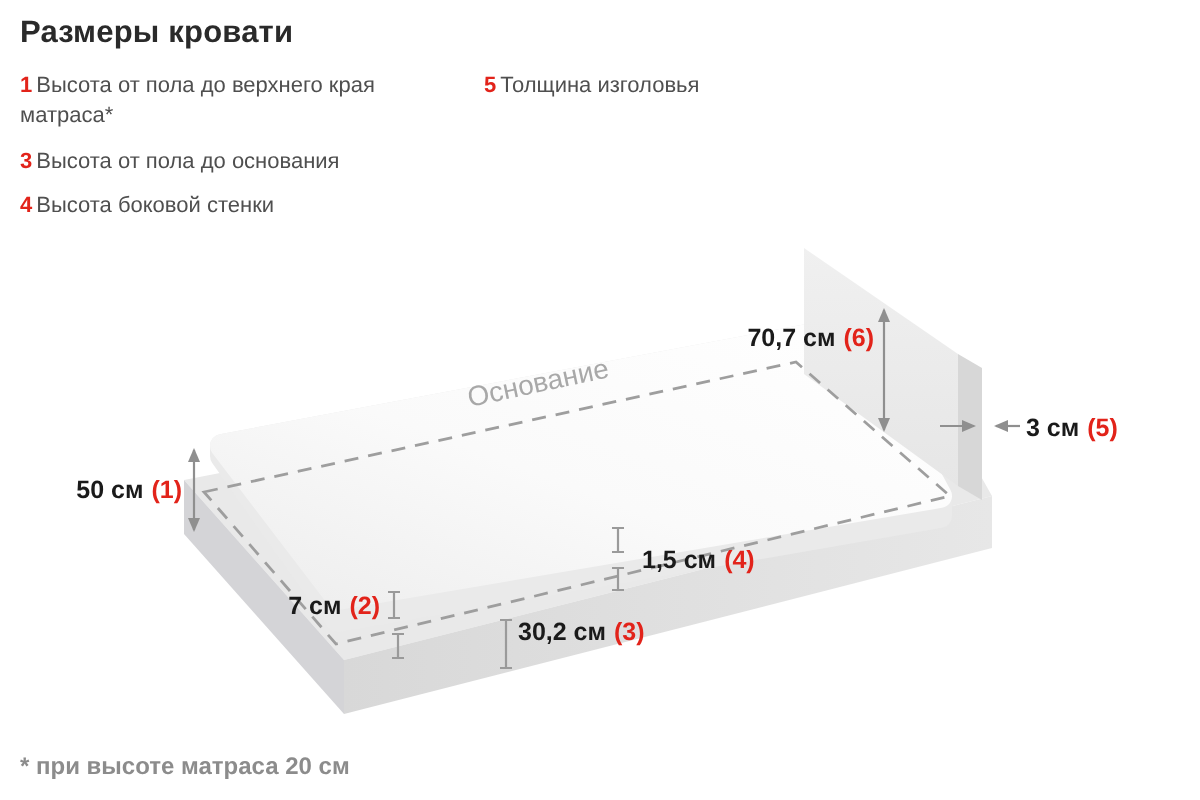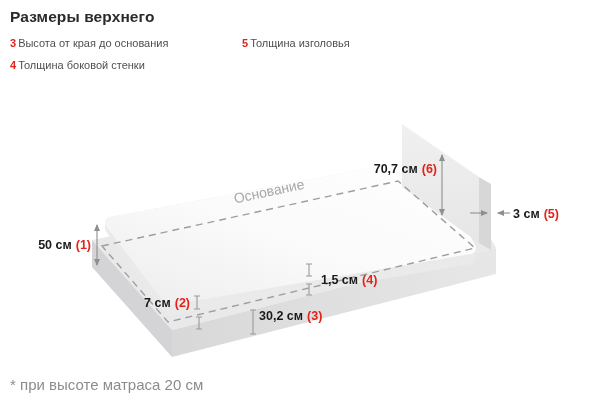--- a/index.html
+++ b/index.html
@@ -14,38 +14,39 @@
   }
   .legend-col{position:absolute;top:36px;}
   .legend-col-left{left:10px;width:205px;}
   .legend-col-right{left:242px;width:350px;}
   .legend-item{
     font-size:11px;line-height:1.4;color:#4f4f4f;margin-bottom:7px;
   }
   .legend-num{color:#e2231a;font-weight:bold;margin-right:2px;}
   .footnote{
     position:absolute;left:10px;top:376px;
-    font-size:15px;color:#8c8c8c;
+    font-size:12px;color:#8c8c8c;font-weight:bold;
   }
   svg{position:absolute;left:0;top:0;}
   .dim-val{fill:#1a1a1a;font-size:12.5px;font-weight:bold;}
   .dim-ref{fill:#e2231a;font-size:12.5px;font-weight:bold;}
   .base-word{fill:#a8a8a8;font-size:14px;}
   .dimline{stroke:#8f8f8f;stroke-width:1.1;fill:none;}
   .tick{stroke:#9a9a9a;stroke-width:1.1;fill:none;}
   .dashed{stroke:#9e9e9e;stroke-width:1.4;fill:none;stroke-dasharray:7 5;}
 </style>
 </head>
 <body>
 
-<div class="page-title">Размеры верхнего</div>
+<div class="page-title">Размеры кровати</div>
 
 <div class="legend-col legend-col-left">
-  <div class="legend-item"><span class="legend-num">3</span><span>Высота от края до основания</span></div>
-  <div class="legend-item"><span class="legend-num">4</span><span>Толщина боковой стенки</span></div>
+  <div class="legend-item"><span class="legend-num">1</span><span>Высота от пола до верхнего края матраса*</span></div>
+  <div class="legend-item"><span class="legend-num">3</span><span>Высота от пола до основания</span></div>
+  <div class="legend-item"><span class="legend-num">4</span><span>Высота боковой стенки</span></div>
 </div>
 
 <div class="legend-col legend-col-right">
   <div class="legend-item"><span class="legend-num">5</span><span>Толщина изголовья</span></div>
 </div>
 
 <svg width="600" height="400" viewBox="0 0 600 400">
   <defs>
     <marker id="arr" markerWidth="7" markerHeight="6" refX="6" refY="3" orient="auto" markerUnits="userSpaceOnUse">
       <path d="M0,0 L7,3 L0,6 Z" fill="#8f8f8f"></path>

